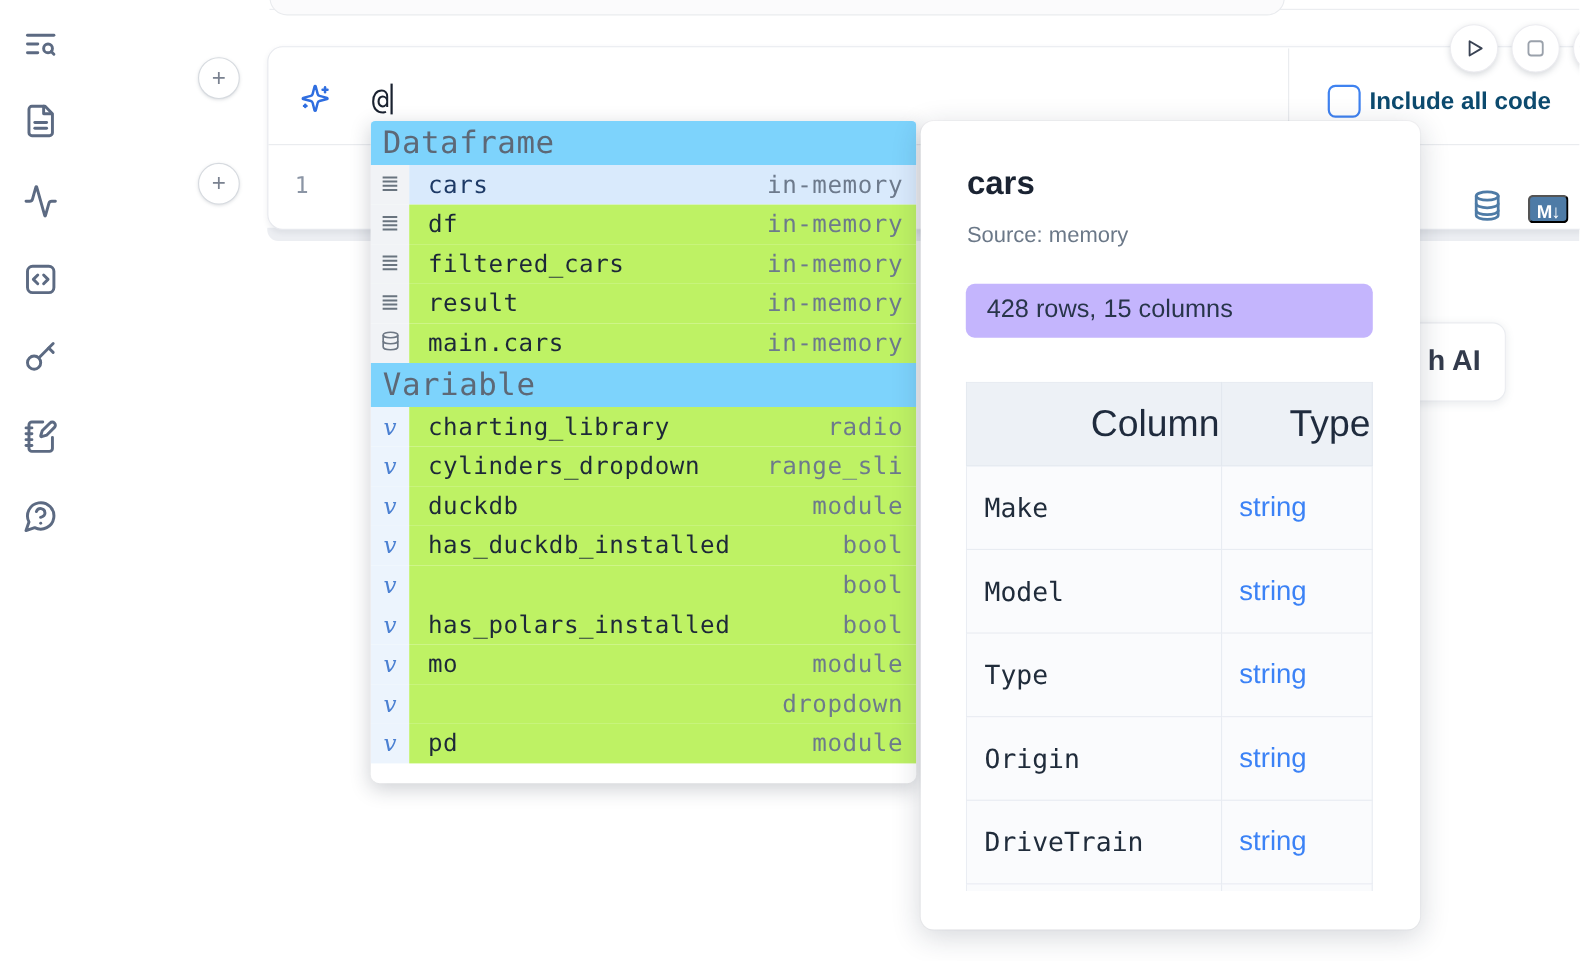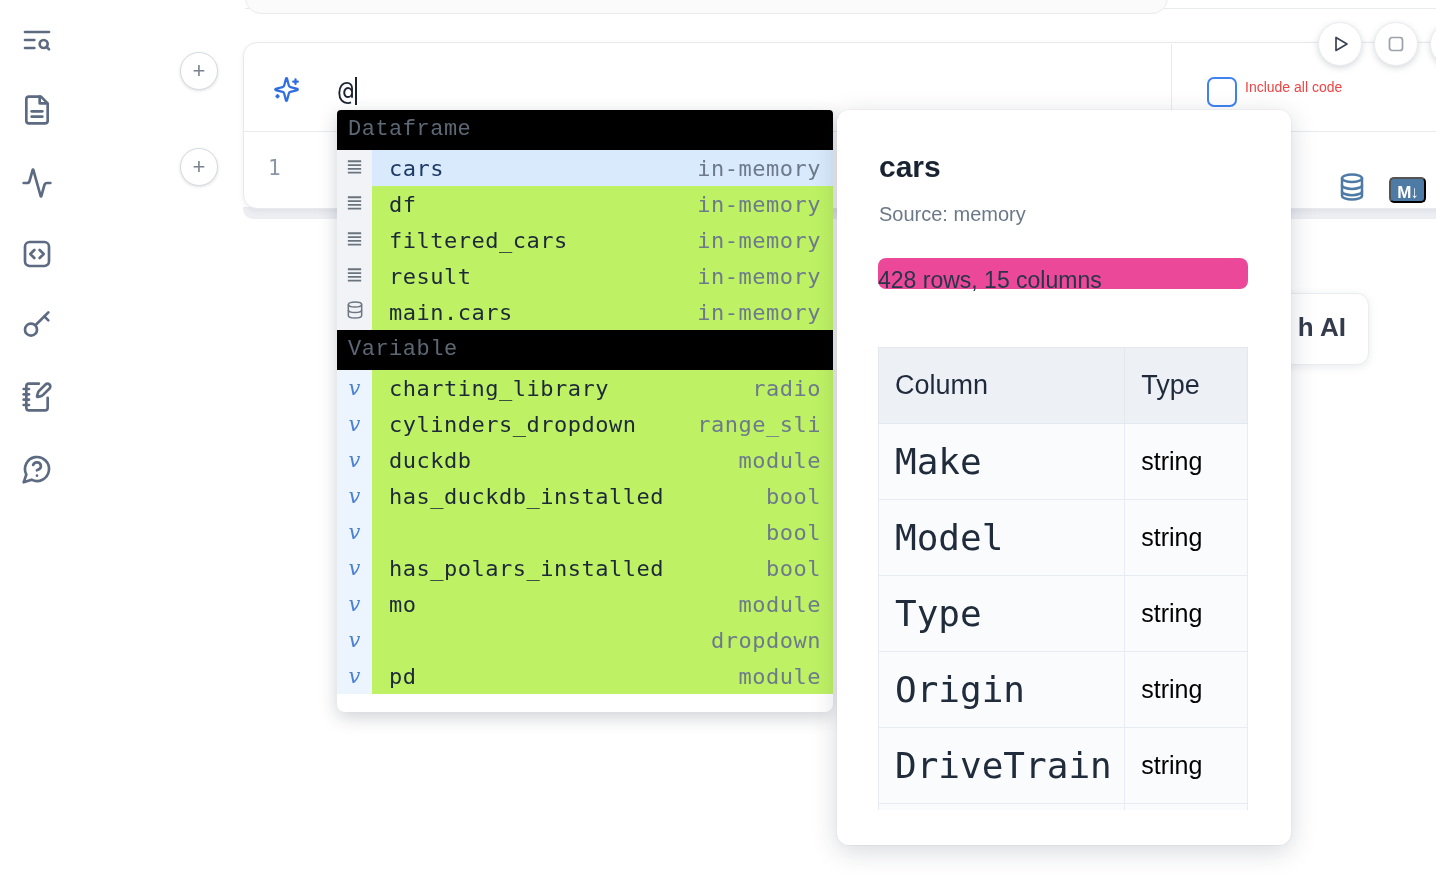--- a/index.html
+++ b/index.html
@@ -25,67 +25,67 @@
   .cell-card{position:absolute;left:243px;top:42px;width:1200px;height:165px;background:#fff;
              border:1px solid #e7e9ee;border-radius:14px 0 0 14px;box-shadow:0 2px 5px rgba(100,110,130,.10);}
   .cell-strip{position:absolute;left:243px;top:207px;width:1193px;height:12px;background:#eceef2;border-radius:0 0 0 10px;}
   .sparkles{position:absolute;left:29px;top:33px;width:27px;height:27px;color:#2f6ee0;}
   .sparkles svg{width:27px;height:27px;}
   .prompt{position:absolute;left:94px;top:32px;height:32px;line-height:32px;font-size:26px;color:#1a2230;}
   .caret{display:inline-block;width:2px;height:28px;background:#1a2230;vertical-align:-5px;margin-left:1px;}
   .vdivider{position:absolute;left:927px;top:1px;height:87px;width:0;border-left:1px solid #e8eaee;}
   .hdivider{position:absolute;left:0;top:88px;width:100%;height:0;border-top:1px solid #e8eaee;}
   .checkbox{position:absolute;left:963px;top:34px;width:26px;height:26px;border:2px solid #3f82f0;border-radius:7px;background:#fff;cursor:pointer;}
-  .chk-label{position:absolute;left:1001px;top:36px;font-size:14px;color:#ef4444;}
+  .chk-label{position:absolute;left:1001px;top:36px;font-size:22px;color:#0c4a6e;font-weight:bold;}
   .linenum{position:absolute;left:24px;top:113px;font-size:21px;color:#8b95a5;}
   .code-area{position:absolute;left:60px;top:96px;width:760px;height:100px;}
   .cell-db-icon{position:absolute;left:1093px;top:129px;width:30px;height:30px;color:#4e7ba6;cursor:pointer;}
   .cell-db-icon svg{width:30px;height:30px;}
   .md-badge{position:absolute;left:1145px;top:134px;width:37px;height:26px;background:#4e7ba6;border-radius:5px;
             color:#fff;font-weight:bold;font-size:17px;line-height:26px;text-align:center;letter-spacing:-1px;cursor:pointer;
             font-family:"Liberation Sans",sans-serif;}
 
   
   .run-btn{position:absolute;top:22px;width:44px;height:44px;border-radius:50%;background:#fff;
            border:1px solid #ececf0;box-shadow:0 2px 6px rgba(120,128,140,.30);padding:0;cursor:pointer;z-index:6;}
   .run-btn svg{width:24px;height:24px;vertical-align:middle;}
 
   
   .ac{position:absolute;left:337px;top:110px;width:496px;height:602px;z-index:5;background:#fff;
       border-radius:4px 4px 8px 8px;box-shadow:0 5px 18px rgba(30,40,60,.22);overflow:hidden;
       font-family:"DejaVu Sans Mono",monospace;}
-  .ac-header{height:40px;background:#000000;color:#5d6876;font-size:22px;letter-spacing:.5px;
-             line-height:40px;padding-left:11px;font-family:Liberation Mono, monospace;}
+  .ac-header{height:40px;background:#7dd3fc;color:#5d6876;font-size:28px;letter-spacing:.5px;
+             line-height:40px;padding-left:11px;}
   .ac-row{display:flex;height:36px;cursor:pointer;}
   .ac-gutter{width:35px;display:flex;align-items:center;justify-content:center;background:#f1f3f6;flex:none;}
   .ac-row.var .ac-gutter{background:#ecf4fd;}
   .ac-main{flex:1;display:flex;align-items:center;background:#bef264;padding:0 12px 0 17px;min-width:0;}
   .ac-row.sel .ac-main{background:#d9eafc;}
   .ac-name{font-size:22px;color:#1d2838;letter-spacing:.5px;white-space:nowrap;}
   .ac-row.sel .ac-name{color:#1d3a66;}
   .ac-type{margin-left:auto;font-size:22px;color:#6d7a8c;letter-spacing:.5px;white-space:nowrap;padding-left:10px;}
   .rows-icon{width:19px;height:19px;color:#69747f;}
   .var-glyph{font-family:"DejaVu Serif",serif;font-style:italic;font-size:21px;color:#4b80d2;line-height:1;}
   .db-small{width:20px;height:20px;color:#6d7784;}
 
   
   .panel{position:absolute;left:837px;top:110px;width:454px;height:735px;background:#fff;border-radius:12px;
          box-shadow:0 6px 26px rgba(30,40,60,.18),0 0 0 1px rgba(20,30,50,.03);z-index:10;overflow:hidden;}
   .panel-title{position:absolute;left:42px;top:40px;font-size:30px;font-weight:bold;color:#1a2332;}
   .panel-source{position:absolute;left:42px;top:93px;font-size:20px;color:#6b7888;}
-  .panel-pill{position:absolute;left:41px;top:148px;width:370px;height:31px;background:#ec4899;border-radius:8px;
-              font-size:23px;color:#28354a;line-height:45px;padding-left:0;box-sizing:border-box;}
+  .panel-pill{position:absolute;left:41px;top:148px;width:370px;height:49px;background:#c4b5fd;border-radius:8px;
+              font-size:23px;color:#28354a;line-height:45px;padding-left:19px;box-sizing:border-box;}
   .schema-wrap{position:absolute;left:41px;top:237px;width:372px;height:463px;overflow:hidden;}
   table.schema{border-collapse:collapse;width:370px;}
-  .schema th{width:236px;height:73px;background:#edf1f6;border:1px solid #e3e8ef;text-align:left;
-             padding-left:16px;font-weight:normal;font-size:27px;color:#1f2b3d;}
+  .schema th{width:236px;height:73px;background:#edf1f6;border:1px solid #e3e8ef;text-align:right;
+             padding-left:16px;font-weight:normal;font-size:34px;color:#1f2b3d;}
   .schema th.t2{width:134px;}
   .schema td{height:73px;background:#fafbfd;border:1px solid #e8ecf2;padding-left:16px;}
-  .schema td.cname{font-family:"DejaVu Sans Mono",monospace;font-size:36px;color:#202c3b;}
-  .schema td.ctype{font-size:25px;color:#000000;}
+  .schema td.cname{font-family:"DejaVu Sans Mono",monospace;font-size:24px;color:#202c3b;}
+  .schema td.ctype{font-size:25px;color:#3b82f6;}
 
   
   .ai-card{position:absolute;left:1254px;top:293px;width:113px;height:70px;background:#fff;border:1px solid #eaecf0;
            border-radius:12px;box-shadow:0 2px 8px rgba(100,110,130,.14);z-index:4;cursor:pointer;}
   .ai-card span{position:absolute;right:22px;top:18px;font-size:26px;font-weight:bold;color:#333b4c;white-space:pre;}
 </style>
 </head>
 <body>
 
 <div class="stage">

